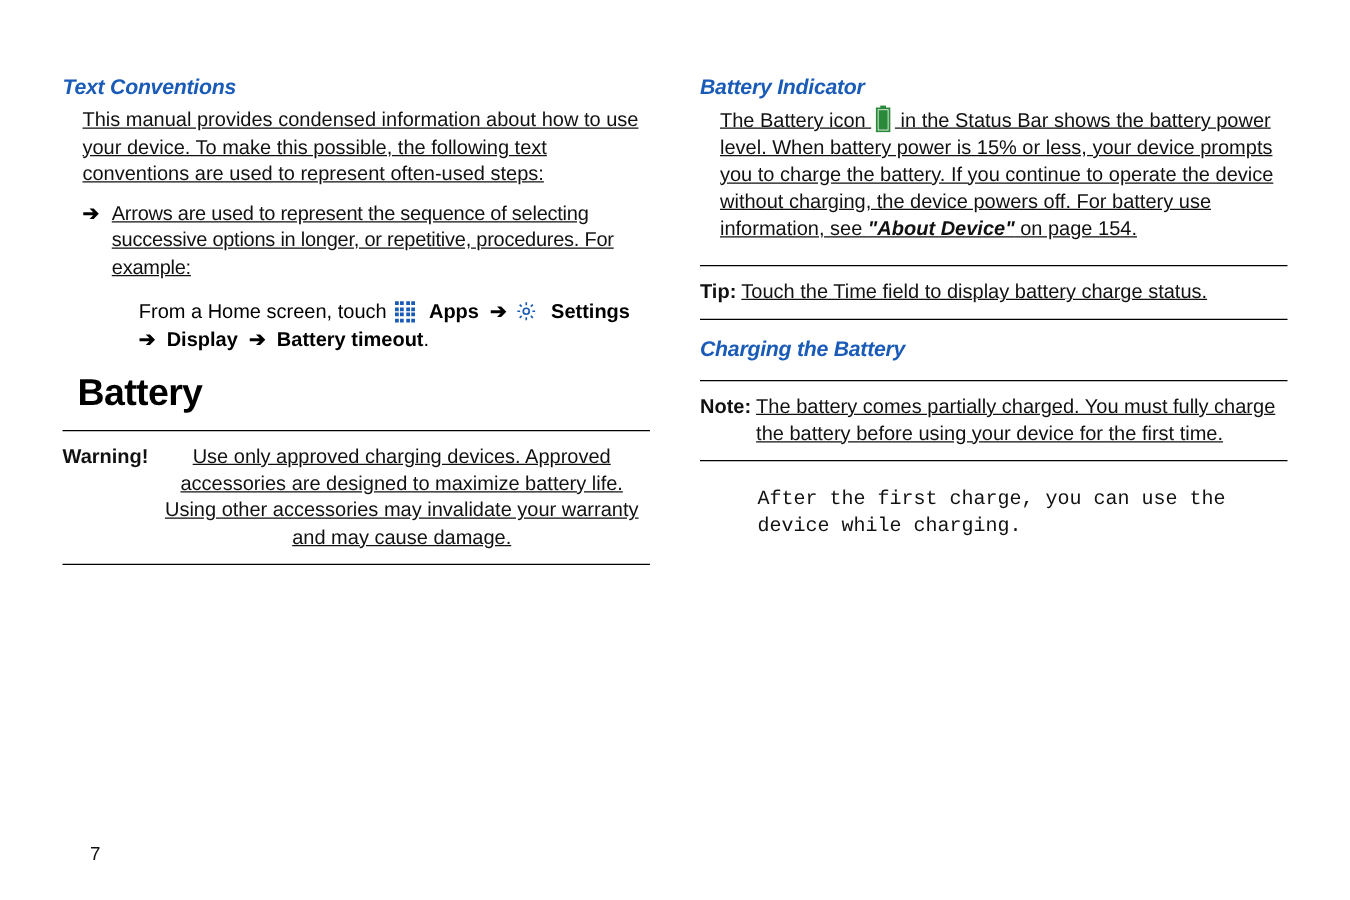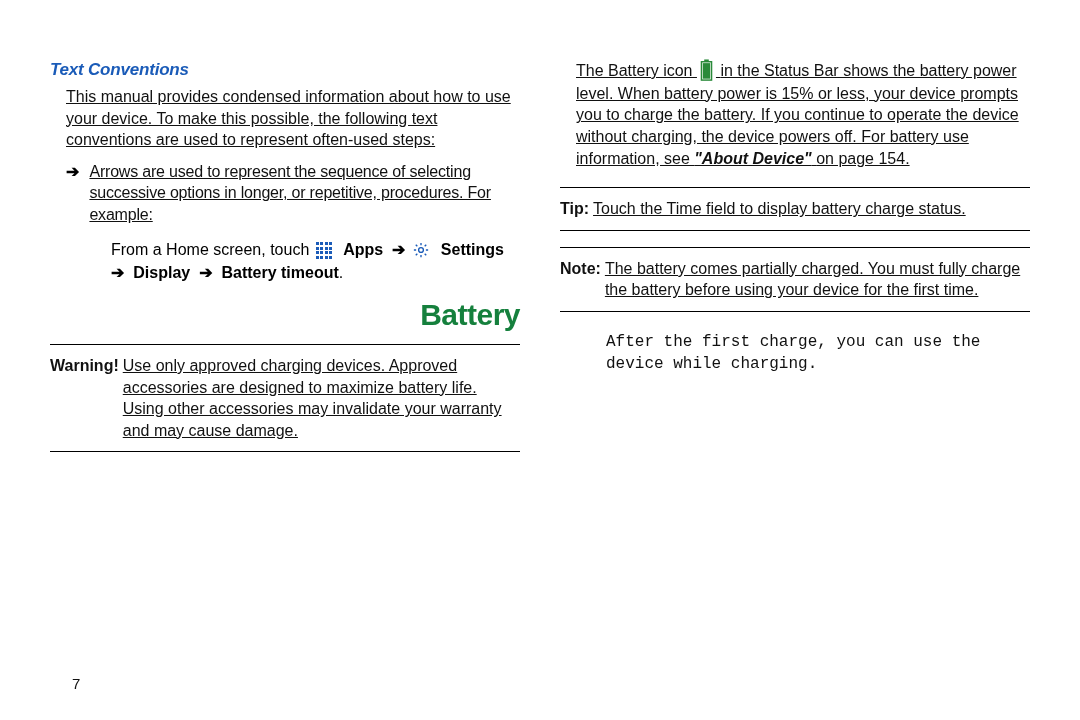--- a/index.html
+++ b/index.html
@@ -19,26 +19,25 @@
   }
   .h-sub {
     color: #1a5bb8;
     font-weight: 700;
     font-style: italic;
     font-size: 17px;
     margin-bottom: 6px;
     letter-spacing: -0.2px;
   }
   .h-major {
-    color: #15803d;
+    color: #000000;
     font-weight: 700;
     font-size: 30px;
-    margin: 14px 0 4px 0;
+    margin: 14px 0 4px 12px;
     letter-spacing: -0.5px;
-    text-align: right;
   }
   .body, .bullet, .sub-body, .note-body, .tip-body {
     color: #111;
     font-size: 16px;
     line-height: 1.35;
     text-decoration: underline;
   }
   .body { margin-left: 16px; margin-bottom: 10px; }
   .bullet-row {
     display: flex;
@@ -88,21 +87,21 @@
   }
   .note-label {
     font-weight: 700;
     color: #111;
     font-size: 16px;
     margin-right: 4px;
     line-height: 1.35;
     flex-shrink: 0;
   }
   .note-body, .tip-body { flex: 1; font-size: 16px; line-height: 1.35; }
-  .warn-row .note-body { margin-left: 0; }
+  .warn-row .note-body { margin-left: 0; text-align: center; }
 
   .pagenum {
     position: absolute;
     bottom: 28px;
     left: 72px;
     font-size: 15px;
     color: #111;
   }
   .after-charge {
     margin-left: 46px;
@@ -169,39 +168,41 @@
 
     <hr class="hr">
     <div class="warn-row">
       <div class="note-label">Warning!</div>
       <div class="note-body">Use only approved charging devices. Approved accessories are designed to maximize battery life. Using other accessories may invalidate your warranty and may cause damage.</div>
     </div>
     <hr class="hr">
   </div>
 
   <div class="col">
+    <div class="h-sub">Battery Indicator</div>
     <div class="body">
       <span>The Battery icon </span>
       <svg class="icon-battery" viewBox="0 0 14 24">
         <rect x="4.5" y="0.5" width="5" height="2.5" fill="#2a8a3a"></rect>
         <rect x="1.5" y="3" width="11" height="20" fill="none" stroke="#2a8a3a" stroke-width="1.6"></rect>
         <rect x="3" y="4.5" width="8" height="17" fill="#2a8a3a"></rect>
       </svg>
       <span> in the Status Bar shows the battery power level. When battery power is 15% or less, your device prompts you to charge the battery. If you continue to operate the device without charging, the device powers off. For battery use information, see </span>
       <span class="ital bold">"About Device"</span>
       <span> on page 154.</span>
     </div>
 
     <hr class="hr">
     <div class="tip-row">
       <div class="note-label">Tip:</div>
       <div class="tip-body">Touch the Time field to display battery charge status.</div>
     </div>
     <hr class="hr">
 
+    <div class="h-sub" style="margin-top:6px">Charging the Battery</div>
 
     <hr class="hr">
     <div class="note-row">
       <div class="note-label">Note:</div>
       <div class="note-body">The battery comes partially charged. You must fully charge the battery before using your device for the first time.</div>
     </div>
     <hr class="hr">
 
     <div class="after-charge">After the first charge, you can use the device while charging.</div>
   </div>

